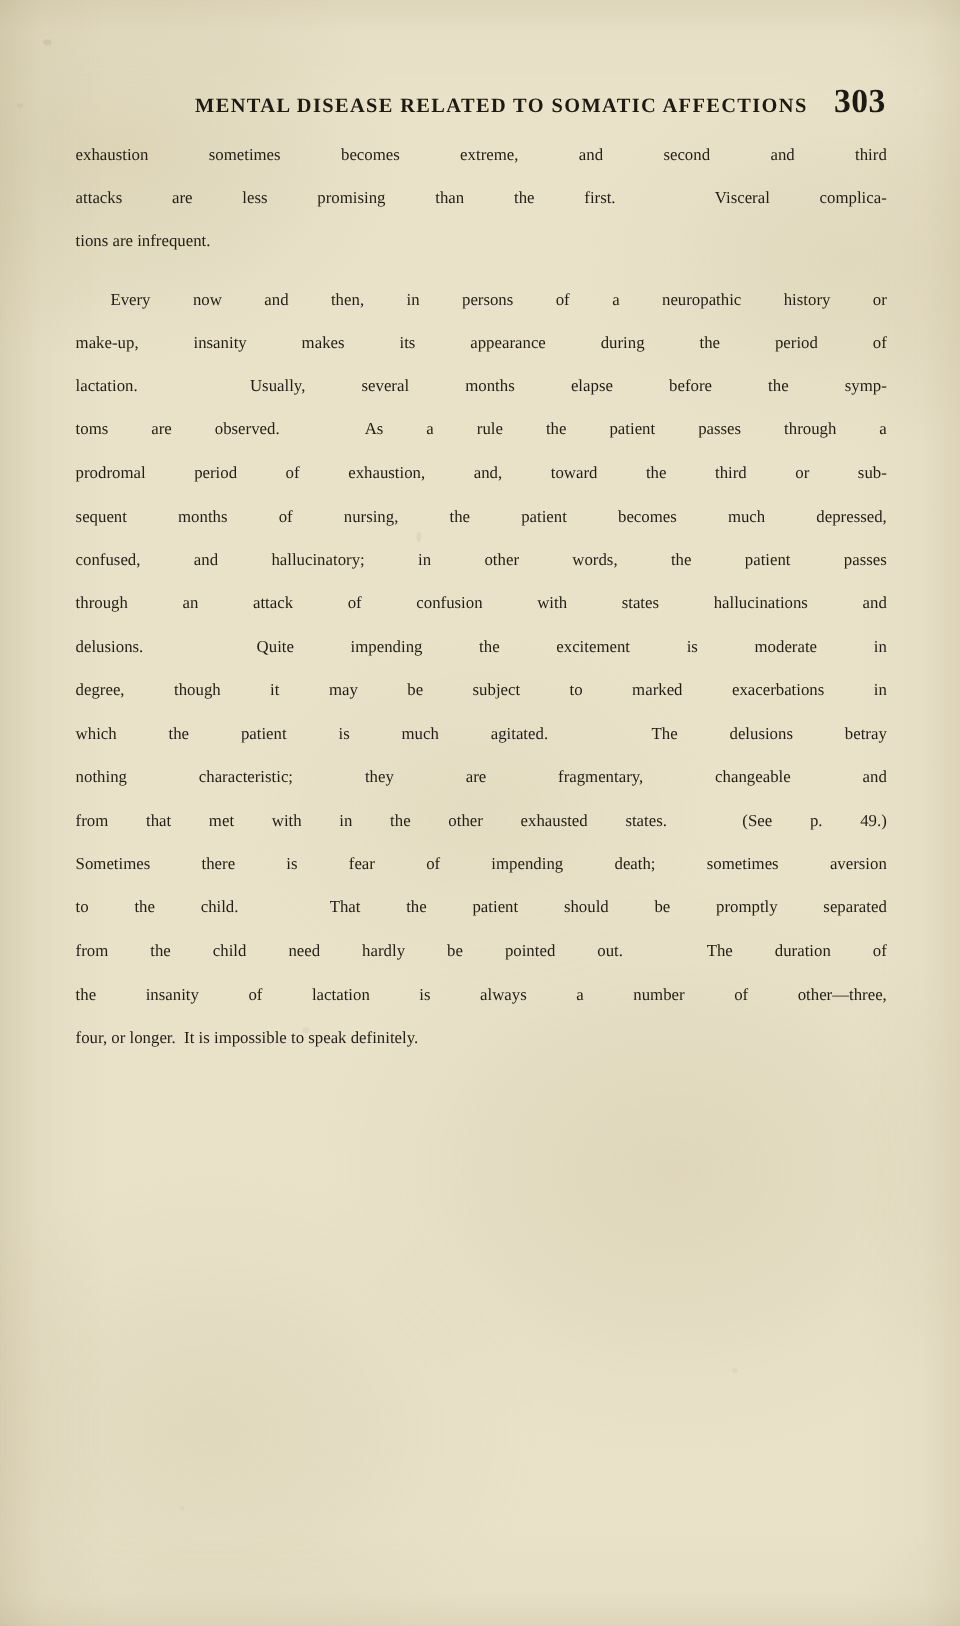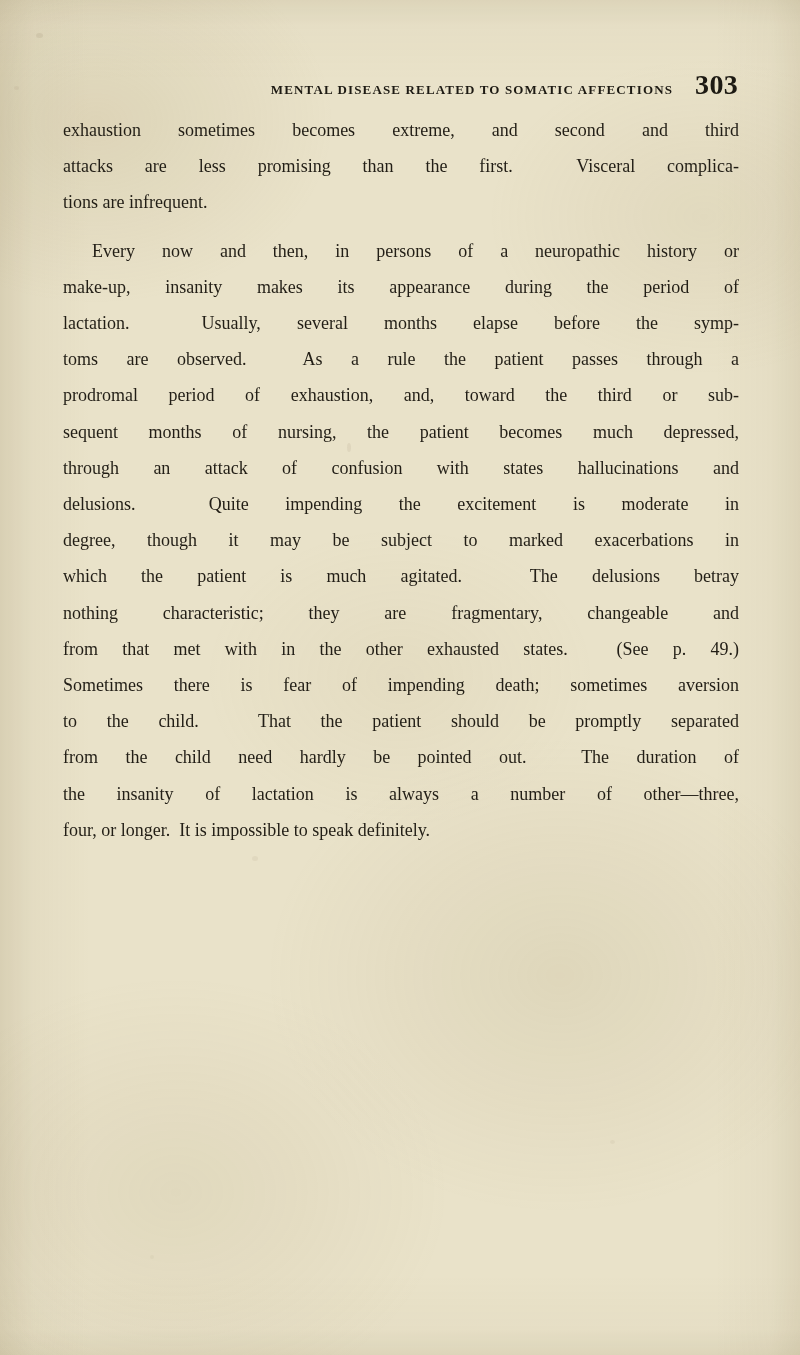--- a/index.html
+++ b/index.html
@@ -60,41 +60,41 @@
     position: absolute;
     top: 71px;
     left: 63px;
     width: 675px;
     display: flex;
     align-items: baseline;
     justify-content: flex-end;
     color: #1d1a13;
   }
   .running-head-title {
-    font-size: 13px;
+    font-size: 17px;
     font-weight: bold;
     letter-spacing: 1.15px;
     white-space: nowrap;
     margin-right: 22px;
   }
   .running-head-folio {
     font-size: 28px;
     font-weight: bold;
     letter-spacing: 0.3px;
     line-height: 1;
   }
 
   
   .text-block {
     position: absolute;
     top: 112px;
     left: 63px;
     width: 676px;
     color: #221e16;
-    font-size: 18px;
+    font-size: 14px;
     line-height: 36.2px;
   }
 
   .para {
     margin: 0;
     text-align: justify;
     text-justify: inter-word;
     -webkit-hyphens: none;
     hyphens: none;
   }
@@ -151,20 +151,21 @@
       <span class="line last">tions are infrequent.</span>
     </p>
 
     <p class="para no-stretch">
       <span class="line indent">Every now and then, in persons of a neuropathic history or</span>
       <span class="line">make-up, insanity makes its appearance during the period of</span>
       <span class="line">lactation.  Usually, several months elapse before the symp-</span>
       <span class="line">toms are observed.  As a rule the patient passes through a</span>
       <span class="line">prodromal period of exhaustion, and, toward the third or sub-</span>
       <span class="line">sequent months of nursing, the patient becomes much depressed,</span>
+      <span class="line">confused, and hallucinatory; in other words, the patient passes</span>
       <span class="line">through an attack of confusion with states hallucinations and</span>
       <span class="line">delusions.  Quite impending the excitement is moderate in</span>
       <span class="line">degree, though it may be subject to marked exacerbations in</span>
       <span class="line">which the patient is much agitated.  The delusions betray</span>
       <span class="line">nothing characteristic; they are fragmentary, changeable and</span>
       <span class="line">from that met with in the other exhausted states.  (See p. 49.)</span>
       <span class="line">Sometimes there is fear of impending death; sometimes aversion</span>
       <span class="line">to the child.  That the patient should be promptly separated</span>
       <span class="line">from the child need hardly be pointed out.  The duration of</span>
       <span class="line">the insanity of lactation is always a number of other—three,</span>

